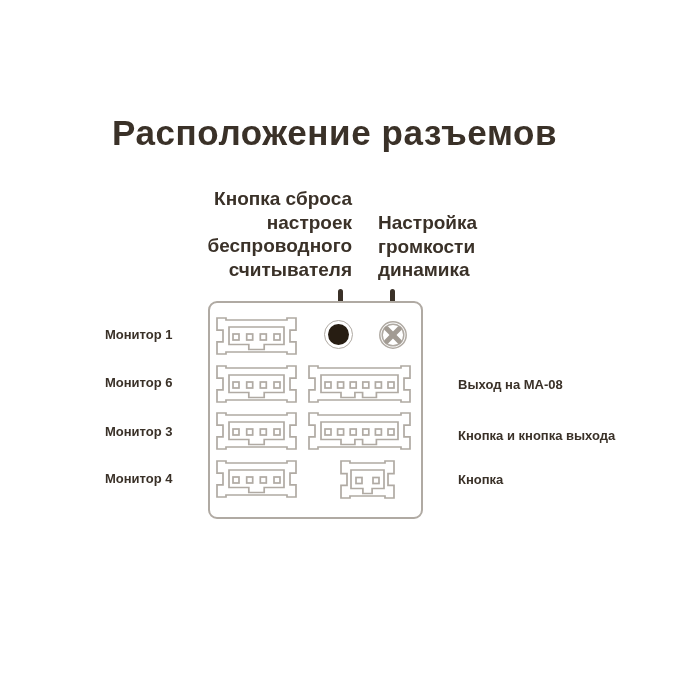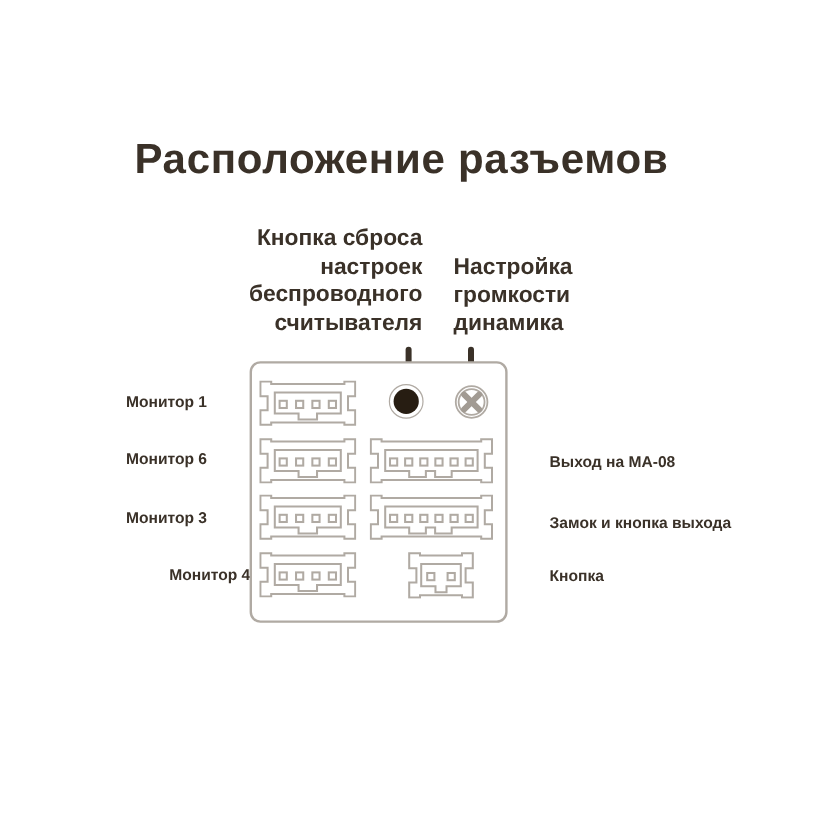--- a/index.html
+++ b/index.html
@@ -23,21 +23,21 @@
   .leader.reset-line{left:338px;top:289px;}
   .leader.volume-line{left:390px;top:289px;}
   .board{
     position:absolute;left:208px;top:301px;width:215px;height:218px;
     border:2px solid #b0aaa3;border-radius:9px;box-sizing:border-box;background:#ffffff;
   }
   .sidelabel{
     position:absolute;font-size:13px;font-weight:bold;line-height:24px;white-space:nowrap;
   }
   .ml{left:105px;}
-  .ml.m1{top:323px;} .ml.m2{top:371px;} .ml.m3{top:420px;} .ml.m4{top:467px;margin-left:36px;}
+  .ml.m1{top:323px;} .ml.m2{top:371px;} .ml.m3{top:420px;} .ml.m4{top:467px;}
   .rl{left:434px;margin-left:24px;}
   .rl.r1{top:373px;} .rl.r2{top:424px;} .rl.r3{top:468px;}
   .reset-btn{
     position:absolute;left:114px;top:17px;width:29px;height:29px;border-radius:50%;
     border:1.6px solid #b0aaa3;box-sizing:border-box;display:flex;align-items:center;justify-content:center;
   }
   .reset-btn .disc{width:21px;height:21px;border-radius:50%;background:#271d12;}
   .screw{position:absolute;left:167px;top:16px;}
   .connector{position:absolute;}
 </style>
@@ -63,21 +63,21 @@
 
   <div class="leader reset-line"></div>
   <div class="leader volume-line"></div>
 
   <div class="sidelabel ml m1">Монитор 1</div>
   <div class="sidelabel ml m2">Монитор 6</div>
   <div class="sidelabel ml m3">Монитор 3</div>
   <div class="sidelabel ml m4">Монитор 4</div>
 
   <div class="sidelabel rl r1">Выход на МА-08</div>
-  <div class="sidelabel rl r2">Замок и кнопка выхода</div>
+  <div class="sidelabel rl r2">Кнопка и кнопка выхода</div>
   <div class="sidelabel rl r3">Кнопка</div>
 
   <div class="board" id="board">
     <div class="reset-btn">
       <div class="disc"></div>
     </div>
     <svg class="screw" width="32" height="32" viewBox="0 0 32 32">
       <circle cx="16" cy="16" r="13.2" fill="#ffffff" stroke="#b0aaa3" stroke-width="1.5"></circle>
       <circle cx="16" cy="16" r="10.8" fill="#ffffff" stroke="#b0aaa3" stroke-width="1.5"></circle>
       <line x1="9.8" y1="9.8" x2="22.2" y2="22.2" stroke="#a29b93" stroke-width="5" stroke-linecap="round"></line>

